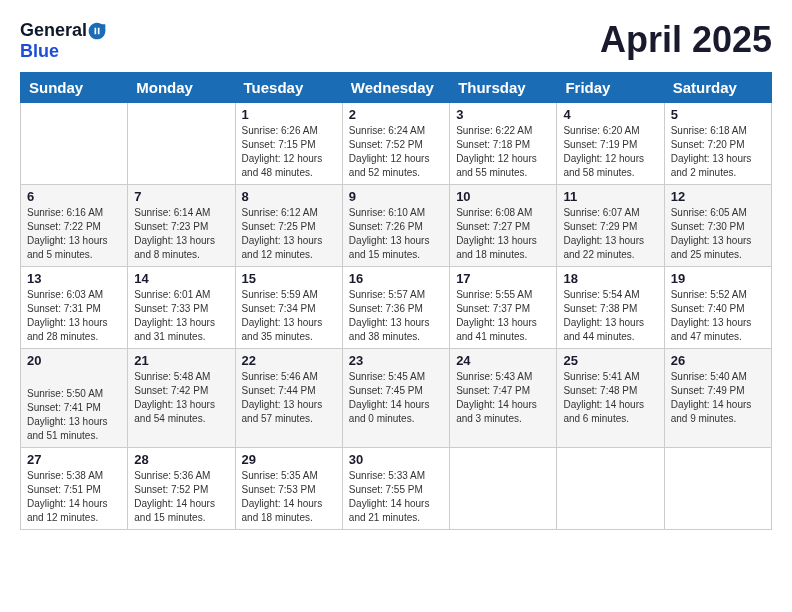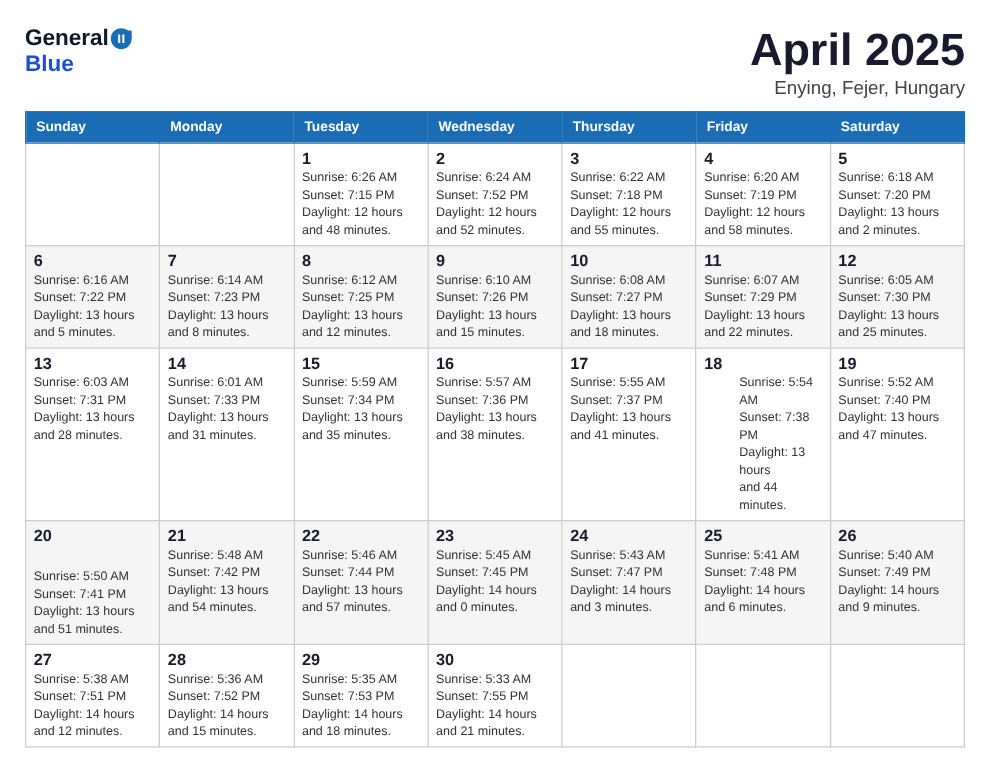--- a/index.html
+++ b/index.html
@@ -51,21 +51,21 @@
     .calendar-table {
       width: 100%;
       border-collapse: collapse;
       font-size: 11px;
     }
     .calendar-table th {
       background: #1a6db5;
       color: #fff;
       text-align: left;
       padding: 6px 8px;
-      font-size: 11px;
+      font-size: 15px;
       font-weight: bold;
       border: 1px solid #1a6db5;
     }
     .calendar-table td {
       border: 1px solid #ccc;
       vertical-align: top;
       padding: 4px 6px;
       width: 107px;
       min-height: 80px;
       background: #fff;
@@ -102,21 +102,20 @@
           <polygon points="14,4 22,4 22,12" fill="#1a6db5"></polygon>
         </svg>
       </div>
       <div>
         <span style="font-size:18px;font-weight:bold;color:#1d4ed8;">Blue</span>
       </div>
     </div>
   </div>
   <div class="title-block">
     <div class="month-title">April 2025</div>
-    <div class="location-title">Enying, Fejer, Hungary</div>
   </div>
 </div>
 
 <table class="calendar-table">
   <thead>
     <tr id="weekday-header">
     <th>Sunday</th>
         <th>Monday</th>
         <th>Tuesday</th>
         <th>Wednesday</th>
@@ -247,21 +246,21 @@
         </td>
         <td>
           <div class="day-num">17</div>
           <div class="day-info" style="white-space: pre-line;">Sunrise: 5:55 AM
 Sunset: 7:37 PM
 Daylight: 13 hours
 and 41 minutes.</div>
         </td>
         <td>
           <div class="day-num">18</div>
-          <div class="day-info" style="white-space: pre-line; margin-left: 28px;">Sunrise: 5:54 AM
+          <div class="day-info" style="white-space: pre-line;">Sunrise: 5:54 AM
 Sunset: 7:38 PM
 Daylight: 13 hours
 and 44 minutes.</div>
         </td>
         <td>
           <div class="day-num">19</div>
           <div class="day-info" style="white-space: pre-line;">Sunrise: 5:52 AM
 Sunset: 7:40 PM
 Daylight: 13 hours
 and 47 minutes.</div>

